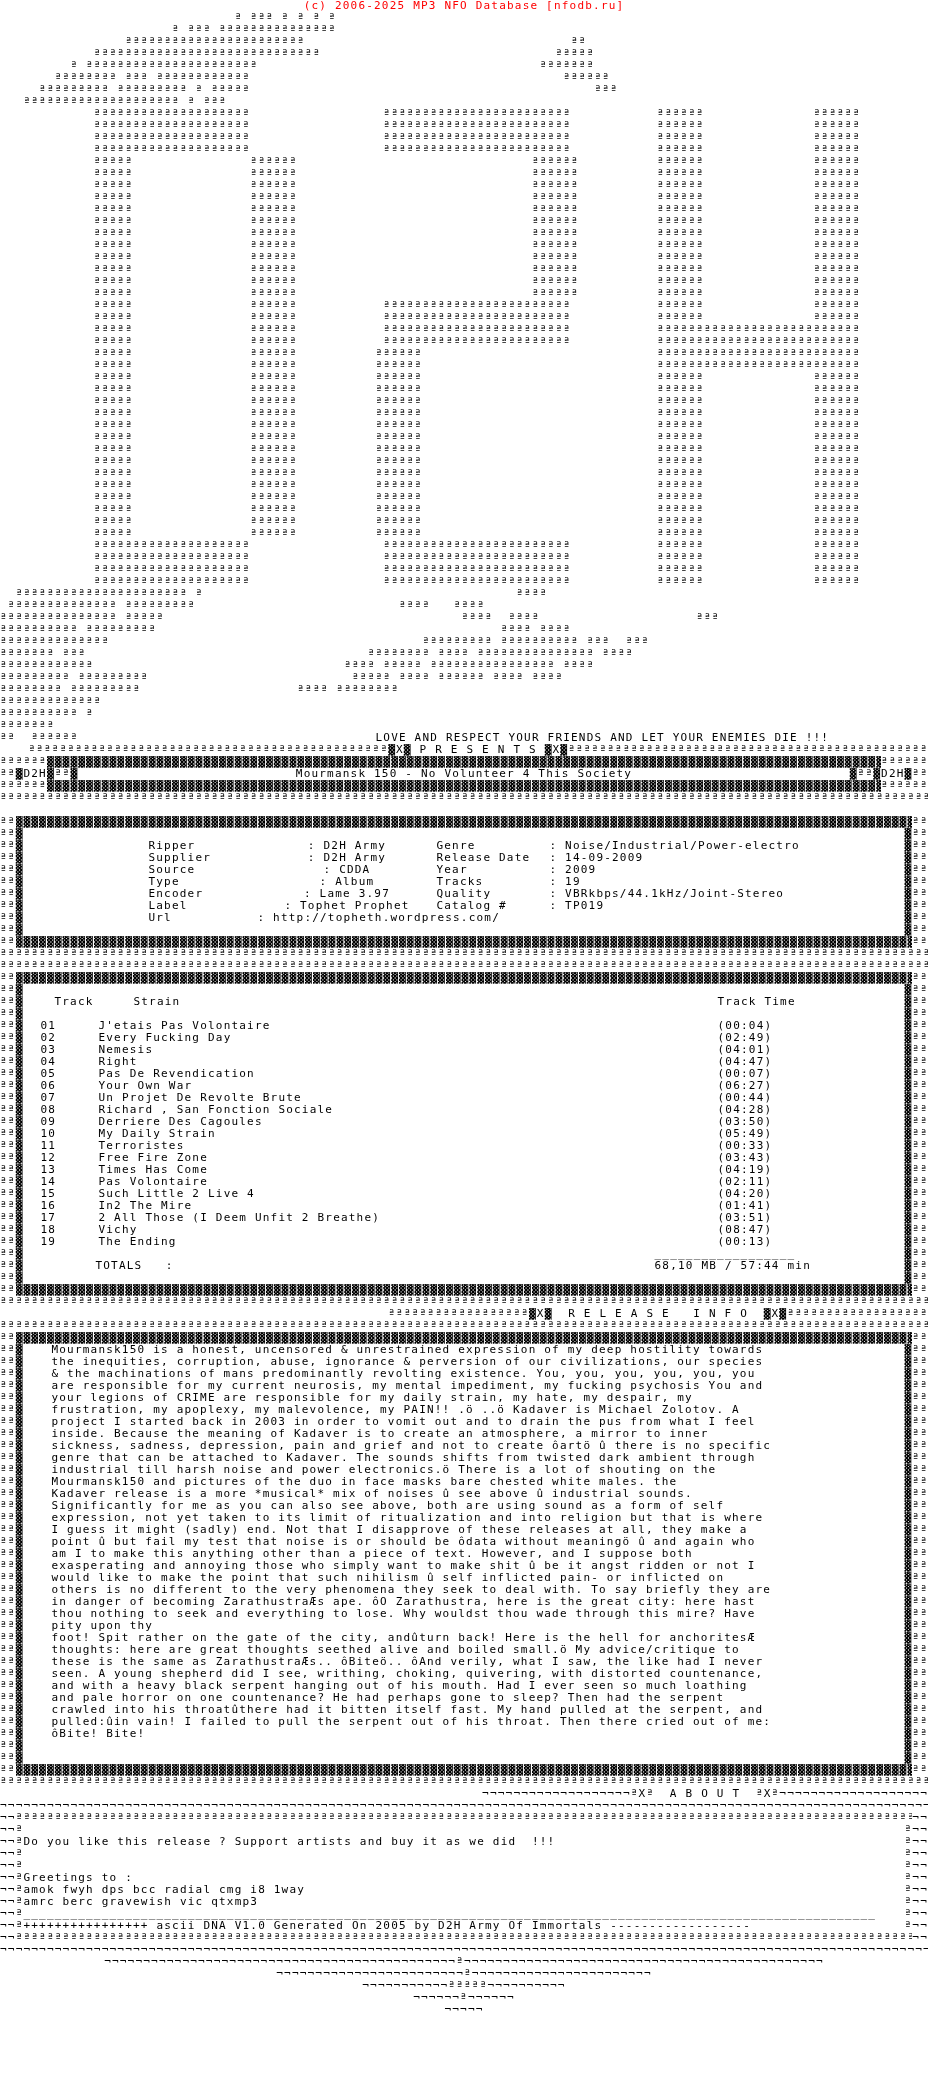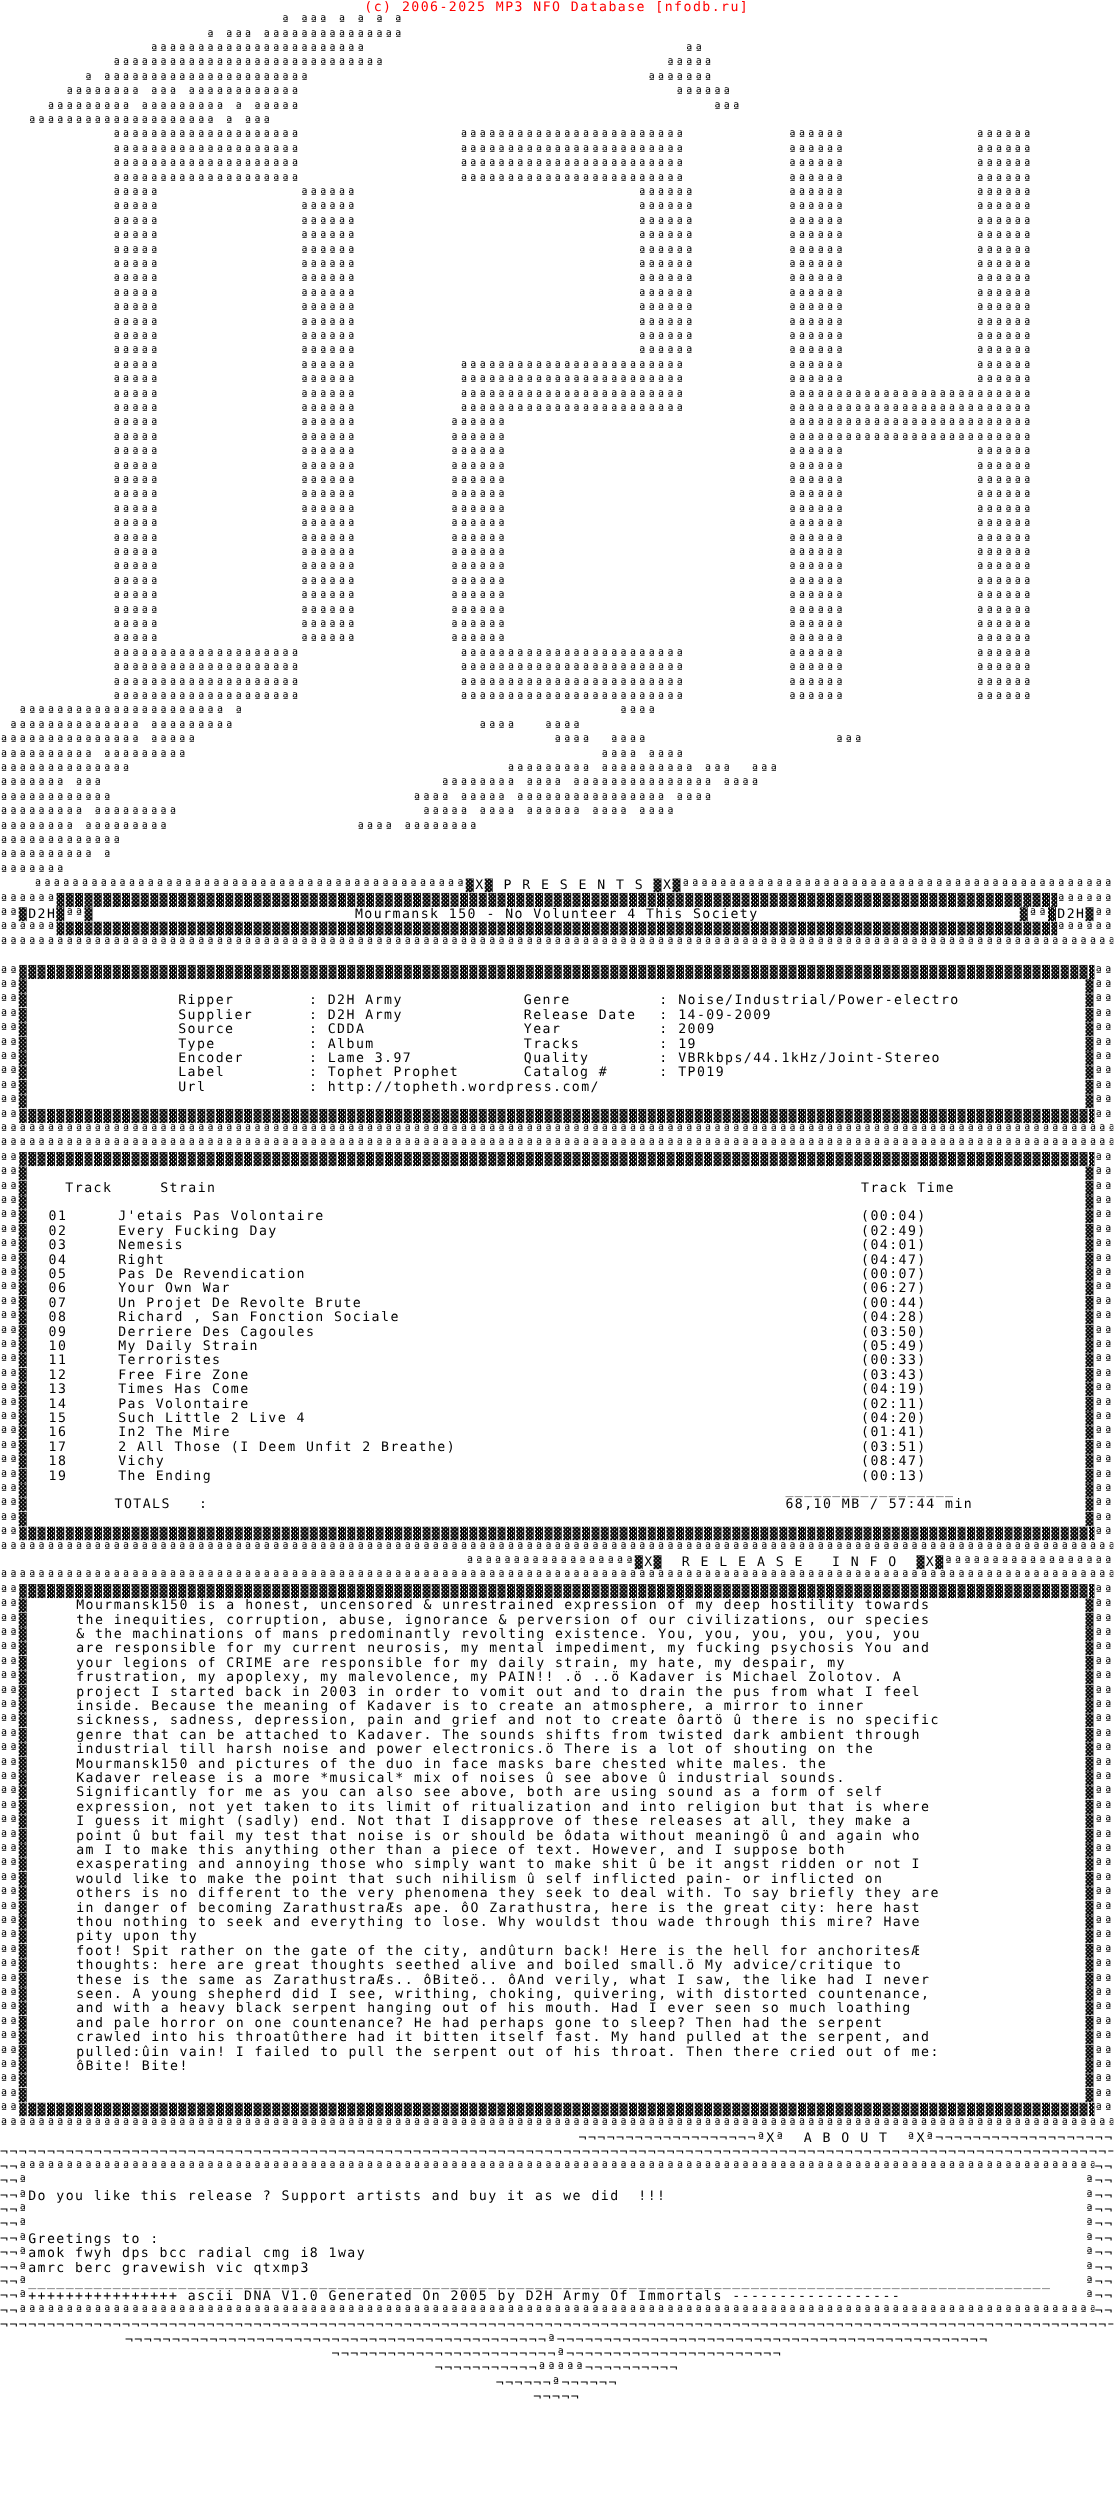--- a/index.html
+++ b/index.html
@@ -13,34 +13,34 @@
   .row span { white-space:pre; display:block; }
   .grp { display:contents; }
   .red span { color:#fe0000; }
   .center span { flex:1; text-align:right; }
   .fill { flex:1; overflow:hidden; }
   .fillc { flex:1; overflow:hidden; text-align:center; }
   .box .row::before { content:var(--bl,""); white-space:pre; }
   .box .row::after  { content:var(--br,""); white-space:pre; margin-left:auto; }
   .g-art span { flex:1; }
   .g-info span:nth-child(1){ width:234px; padding-left:125px; }
-  .g-info span:nth-child(2){ width:179px; }
+  .g-info span:nth-child(2){ width:179px;text-align:center; }
   .g-info span:nth-child(3){ width:113px; }
   .g-info span:nth-child(4){ flex:1; }
   .g-theader span:nth-child(1){ width:110px; padding-left:31px; }
   .g-theader span:nth-child(2){ flex:1; }
   .g-theader span:nth-child(3){ width:187px; }
   .g-tracks span:nth-child(1){ width:67px; padding-left:17px; }
   .g-tracks span:nth-child(2){ flex:1; padding-left:8px; }
   .g-tracks span:nth-child(3){ width:187px; }
   .g-tdash span:nth-child(1){ flex:1; }
   .g-tdash span:nth-child(2){ width:250px; }
   .g-totals span:nth-child(1){ flex:1; padding-left:72px; }
   .g-totals span:nth-child(2){ width:250px; }
-  .g-notes span { flex:1; padding-left:40px; }
+  .g-notes span { flex:1; padding-left:28px; }
   .g-about span { flex:1; text-align:left; }
   .g-footer span { flex:1; text-align:center; }
 </style>
 </head>
 <body>
 
 <div class="page">
 
   <div class="row red">
     <span class="fillc">(c) 2006-2025 MP3 NFO Database [nfodb.ru]</span>
@@ -161,20 +161,23 @@
       </div><div class="row">
         <span>ªªªªªªªª ªªªªªªªªª                    ªªªª ªªªªªªªª</span>
       </div><div class="row">
         <span>ªªªªªªªªªªªªª</span>
       </div><div class="row">
         <span>ªªªªªªªªªª ª</span>
       </div><div class="row">
         <span>ªªªªªªª</span>
       </div></div>
 
+  <div class="row">
+    <span class="left" style="flex:1">ªª  ªªªªªª                                      LOVE AND RESPECT YOUR FRIENDS AND LET YOUR ENEMIES DIE !!!</span>
+  </div>
 
   <div class="row center">
     <span>ªªªªªªªªªªªªªªªªªªªªªªªªªªªªªªªªªªªªªªªªªªªªªª▓X▓ P R E S E N T S ▓X▓ªªªªªªªªªªªªªªªªªªªªªªªªªªªªªªªªªªªªªªªªªªªªªª</span>
   </div>
 
   <div class="row">
     <span>ªªªªªª</span>
     <span class="fill">▓▓▓▓▓▓▓▓▓▓▓▓▓▓▓▓▓▓▓▓▓▓▓▓▓▓▓▓▓▓▓▓▓▓▓▓▓▓▓▓▓▓▓▓▓▓▓▓▓▓▓▓▓▓▓▓▓▓▓▓▓▓▓▓▓▓▓▓▓▓▓▓▓▓▓▓▓▓▓▓▓▓▓▓▓▓▓▓▓▓▓▓▓▓▓▓▓▓▓▓▓▓▓▓▓▓▓▓▓▓▓▓▓▓▓▓</span>
     <span>ªªªªªª</span>
   </div>

